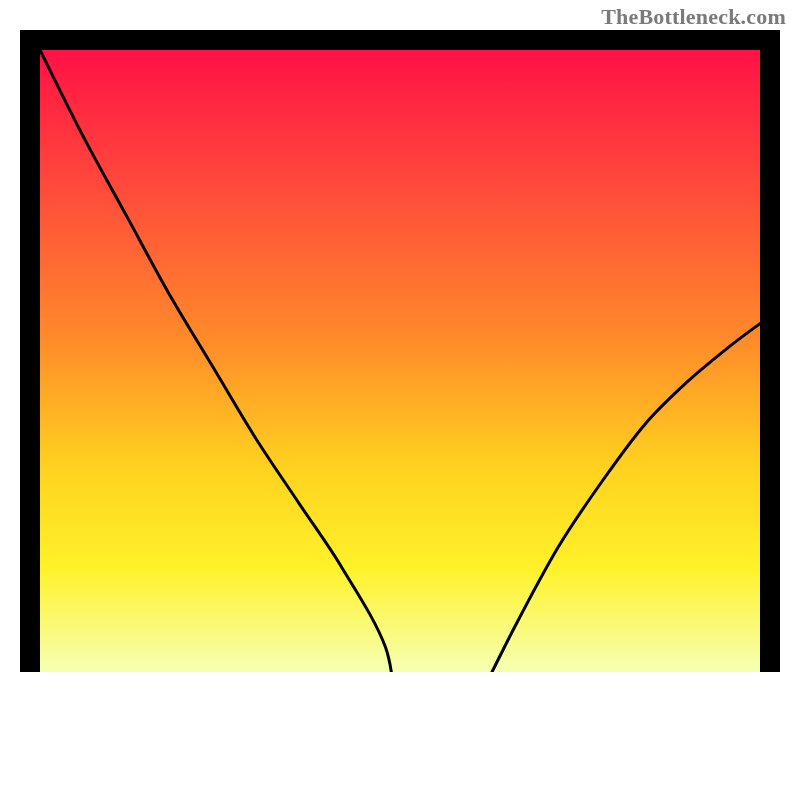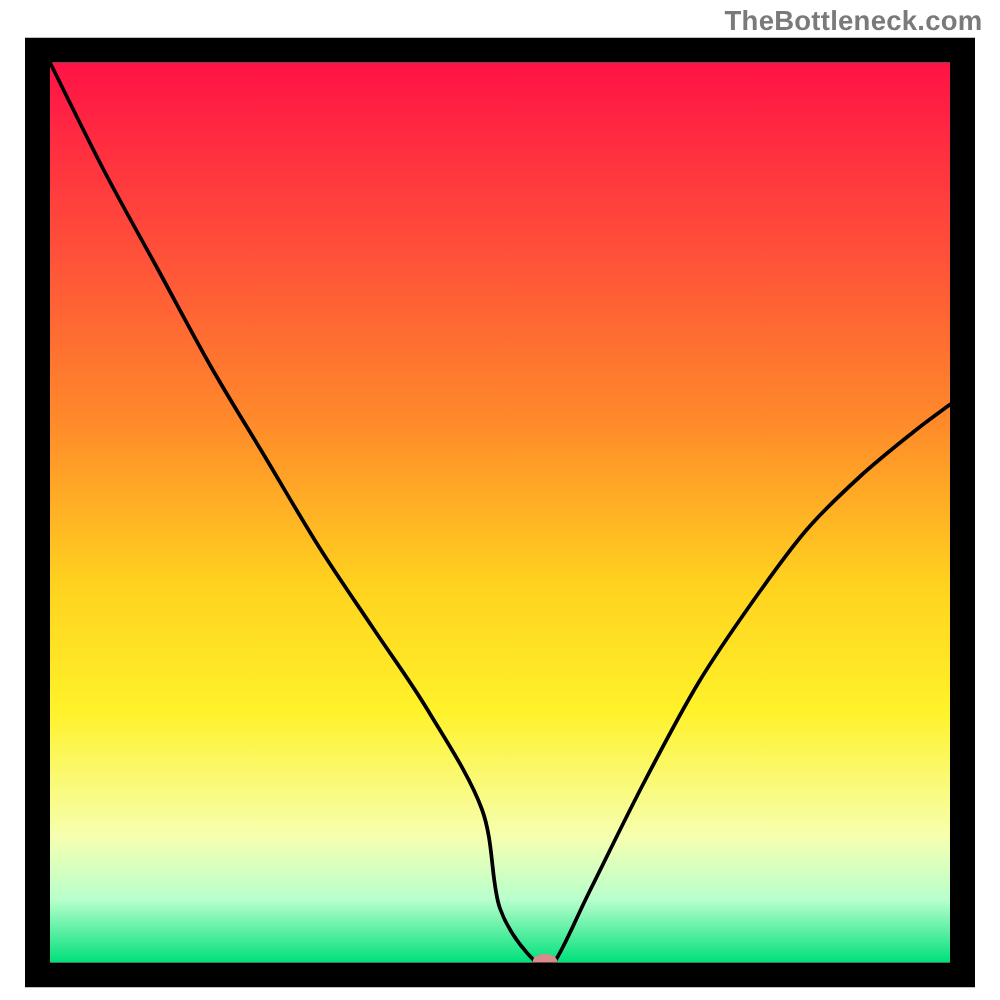--- a/index.html
+++ b/index.html
@@ -3,22 +3,23 @@
 <meta charset="utf-8">
 <style>
   body {
     margin: 0;
     padding: 0;
     background: #fff;
     font-family: Arial, Helvetica, sans-serif;
   }
   .chart-wrap {
     width: 800px;
-    height: 800px;
+    height: 672px;
     position: relative;
+    font-family: Liberation Serif, serif;
   }
   .branding {
     position: absolute;
     top: 4px;
     right: 14px;
     font-size: 22px;
     font-weight: 700;
     color: #7a7a7a;
     letter-spacing: 0.2px;
     z-index: 3;

